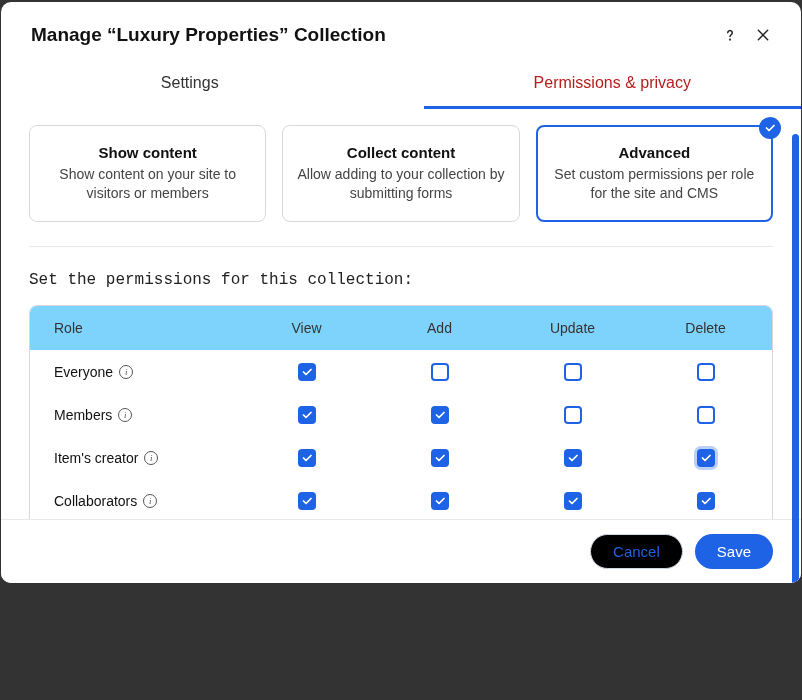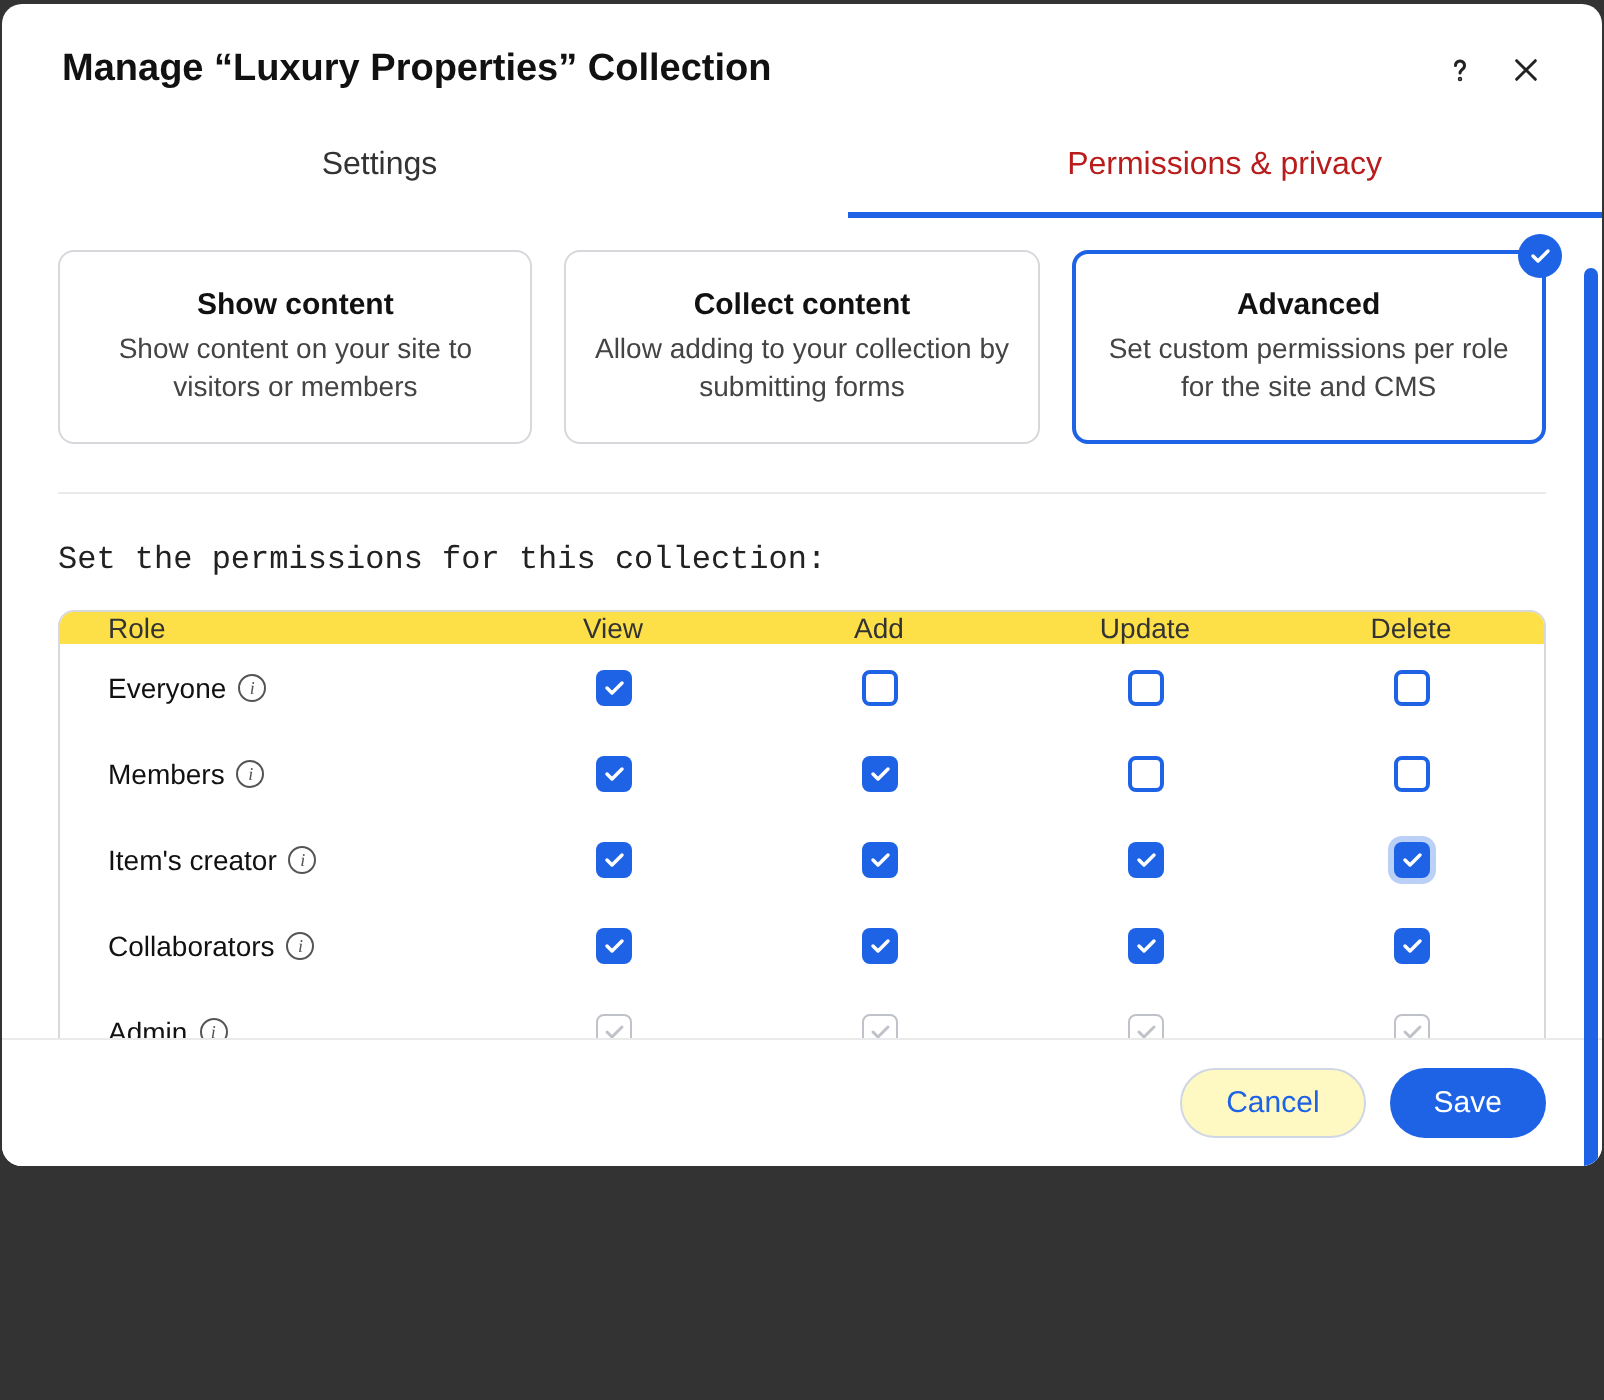--- a/index.html
+++ b/index.html
@@ -130,22 +130,22 @@
       margin-bottom: 16px;
       font-family: Liberation Mono, monospace;
     }
     .table {
       border: 1px solid #d6d8dc;
       border-radius: 8px;
       overflow: hidden;
     }
     .thead {
       display: flex;
-      background: #fde047;
-      padding: 0 0;
+      background: #7dd3fc;
+      padding: 14px 0;
       align-items: center;
     }
     .th {
       font-size: 14px;
       color: #333;
     }
     .th-role { flex: 0 0 210px; padding-left: 24px; }
     .th-col { flex: 1; text-align: center; }
     .trow {
       display: flex;
@@ -229,21 +229,21 @@
       background: #fff;
     }
     .btn {
       padding: 8px 22px;
       border-radius: 20px;
       font-size: 15px;
       cursor: pointer;
       border: none;
     }
     .btn-secondary {
-      background: #fef9c3;
+      background: #000000;
       border: 1px solid #cfd6e4;
       color: #1e62e6;
     }
     .btn-primary {
       background: #1e62e6;
       color: #fff;
     }
   </style>
 </head>
 <body>

